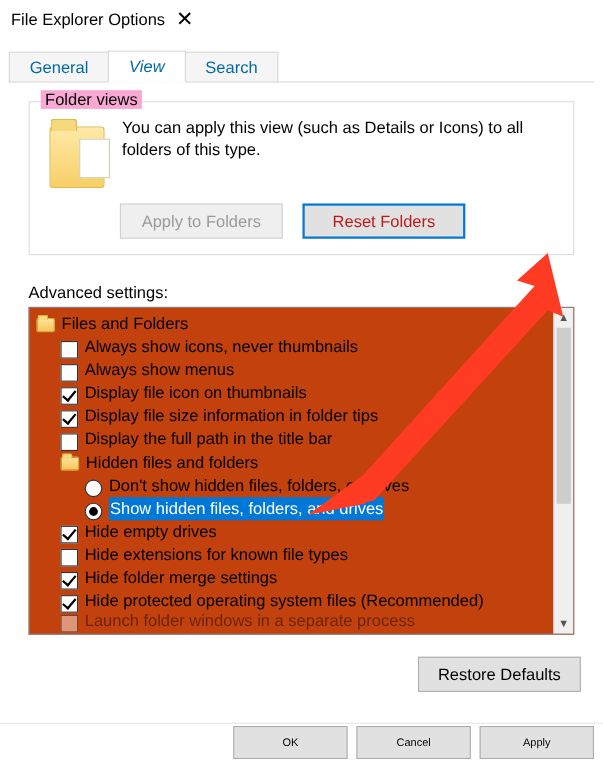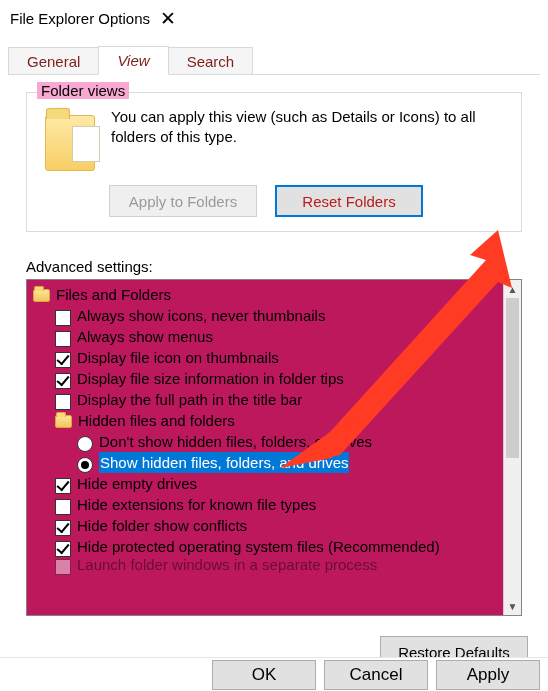--- a/index.html
+++ b/index.html
@@ -16,21 +16,21 @@
   }
   .titlebar .title{font-size:15px;}
   .close-x{font-size:19px; font-weight:300; line-height:1; padding:4px 10px; font-family:Arial,sans-serif;}
   .tabs{
     display:flex; align-items:flex-end; height:30px;
     margin:8px 0 0 8px; position:relative;
   }
   .tab{
     padding:5px 18px; font-size:15px; border:1px solid #d9d9d9;
     border-bottom:none; background:#fff; margin-right:-1px;
-    position:relative; top:1px; color:#7f1d1d;
+    position:relative; top:1px; color:#0369a1;
   }
   .tab.inactive{background:#f5f5f5;}
   .tab.active{background:#fff; border-color:#d9d9d9; z-index:2; border-bottom:1px solid #fff;font-style:italic;}
   .tab-panel-border{
     position:absolute; left:8px; right:8px; top:74px; bottom:0;
     border-top:1px solid #d9d9d9;
   }
   .content{padding:0 20px;}
   .groupbox{
     border:1px solid #dcdcdc; margin:18px 6px 0 6px;
@@ -58,22 +58,22 @@
   .fv-text{flex:1; font-size:15px; line-height:1.35; margin-top:-4px;}
   .fv-buttons{display:flex; gap:18px; margin-top:14px; margin-left:70px;}
   .btn{
     min-width:148px; height:32px; display:flex; align-items:center; justify-content:center;
     border:1px solid #adadad; background:#e1e1e1; font-size:15px; color:#b91c1c;
   }
   .btn.disabled{color:#9a9a9a; background:#efefef; border-color:#d0d0d0;}
   .btn.focus{border:2px solid #0078d7; background:#e1e1e1;}
   .adv-label{margin:26px 6px 4px 6px; font-size:15px;}
   .adv-box{
-    border:1px solid #838383; margin:0 6px; height:337px;
-    display:flex; background:#be185d;
+    border:1px solid #838383; margin:0 6px; height:298px;
+    display:flex; background:#c2410c;
   }
   .adv-scroll{
     flex:1; overflow:hidden; padding:4px 2px 0 6px; font-size:15px; line-height:21px;
   }
   .row{display:flex; align-items:center; white-space:nowrap;}
   .ind-1{padding-left:22px;}
   .ind-2{padding-left:44px;}
   .folder-sm{
     width:17px; height:13px; background:linear-gradient(180deg,#ffe39a,#f3c659);
     border:1px solid #d6a93f; border-radius:2px; display:inline-block;
@@ -110,21 +110,21 @@
   .restore-wrap{display:flex; justify-content:flex-end; margin:20px 0 0 6px;}
   .restore-btn{min-width:148px; height:32px; border:1px solid #adadad; background:#e1e1e1;
     display:flex; align-items:center; justify-content:center; font-size:15px;}
   .footer{
     position:absolute; left:0; right:0; bottom:0; height:34px;
     display:flex; justify-content:flex-end; gap:8px; padding-right:8px;
     border-top:1px solid #e6e6e6; background:#fff; align-items:flex-start; padding-top:2px;
   }
   .footer .fbtn{
     width:104px; height:30px; border:1px solid #adadad; background:#e1e1e1;
-    display:flex; align-items:center; justify-content:center; font-size:17px;
+    display:flex; align-items:center; justify-content:center; font-size:10px;
   }
   
   .arrow-svg{position:absolute; left:0; top:0; pointer-events:none;}
 </style>
 </head>
 <body>
 
 <div class="titlebar">
   <span class="title">File Explorer Options</span>
   <span class="close-x">✕</span>
@@ -197,21 +197,21 @@
       <div class="row ind-1">
           <span class="chk checked"></span>
           <span>Hide empty drives</span>
         </div>
       <div class="row ind-1">
           <span class="chk"></span>
           <span>Hide extensions for known file types</span>
         </div>
       <div class="row ind-1">
           <span class="chk checked"></span>
-          <span>Hide folder show conflicts</span>
+          <span>Hide folder merge settings</span>
         </div>
       <div class="row ind-1">
           <span class="chk checked"></span>
           <span>Hide protected operating system files (Recommended)</span>
         </div>
       <div class="row ind-1 cutoff" style="opacity:.45; margin-top:-3px;">
           <span class="chk"></span>
           <span>Launch folder windows in a separate process</span>
         </div>
     </div>

